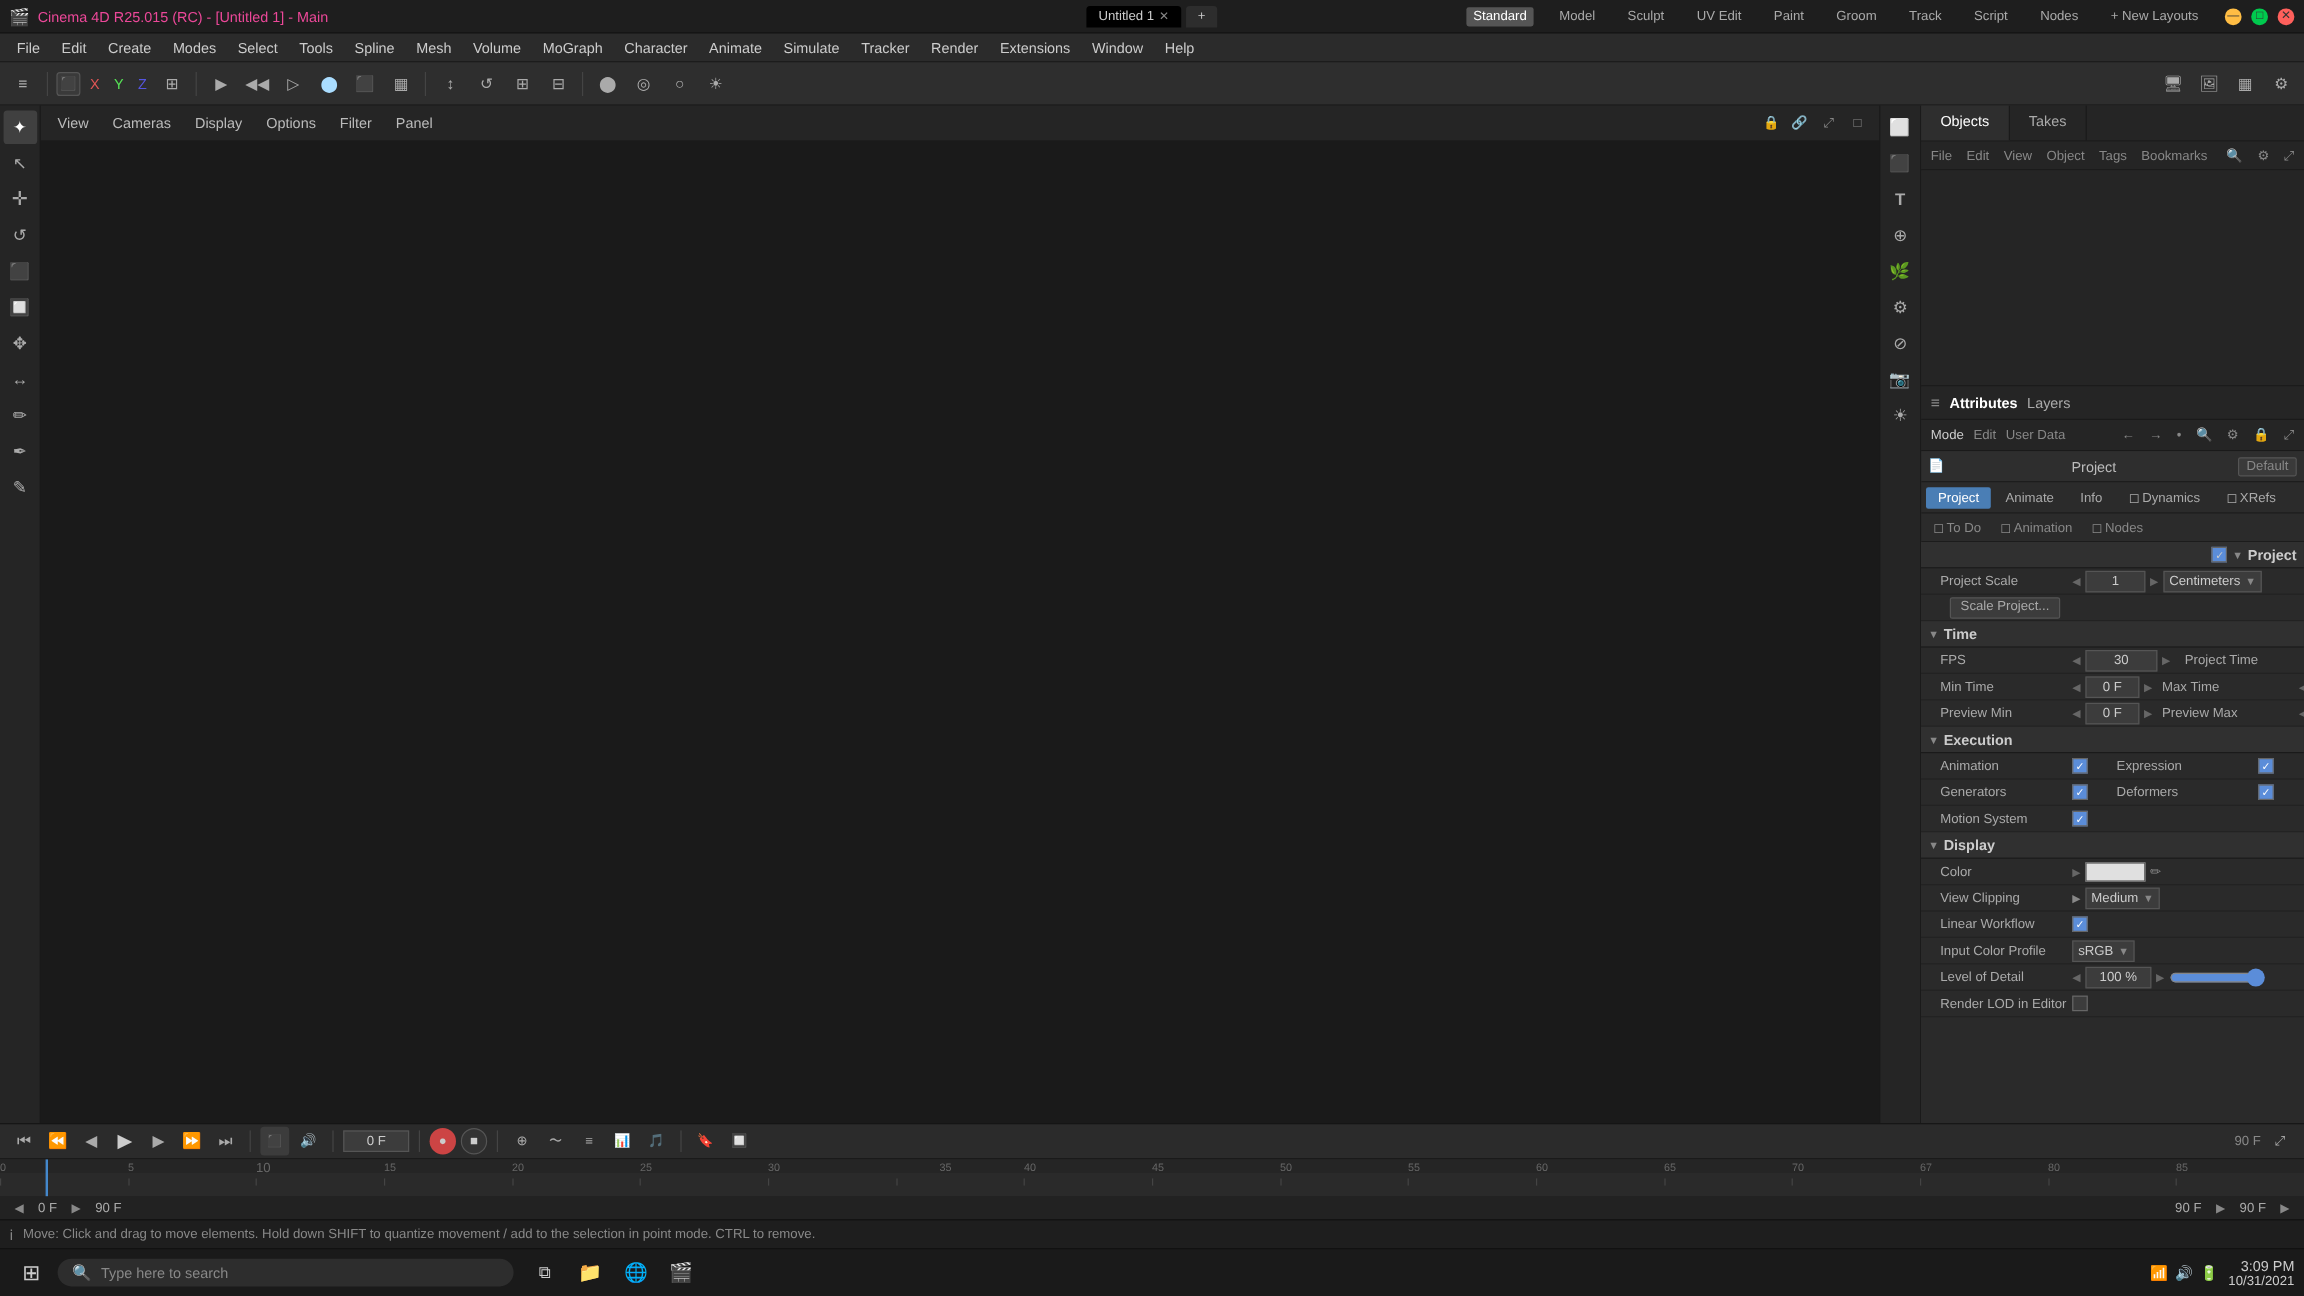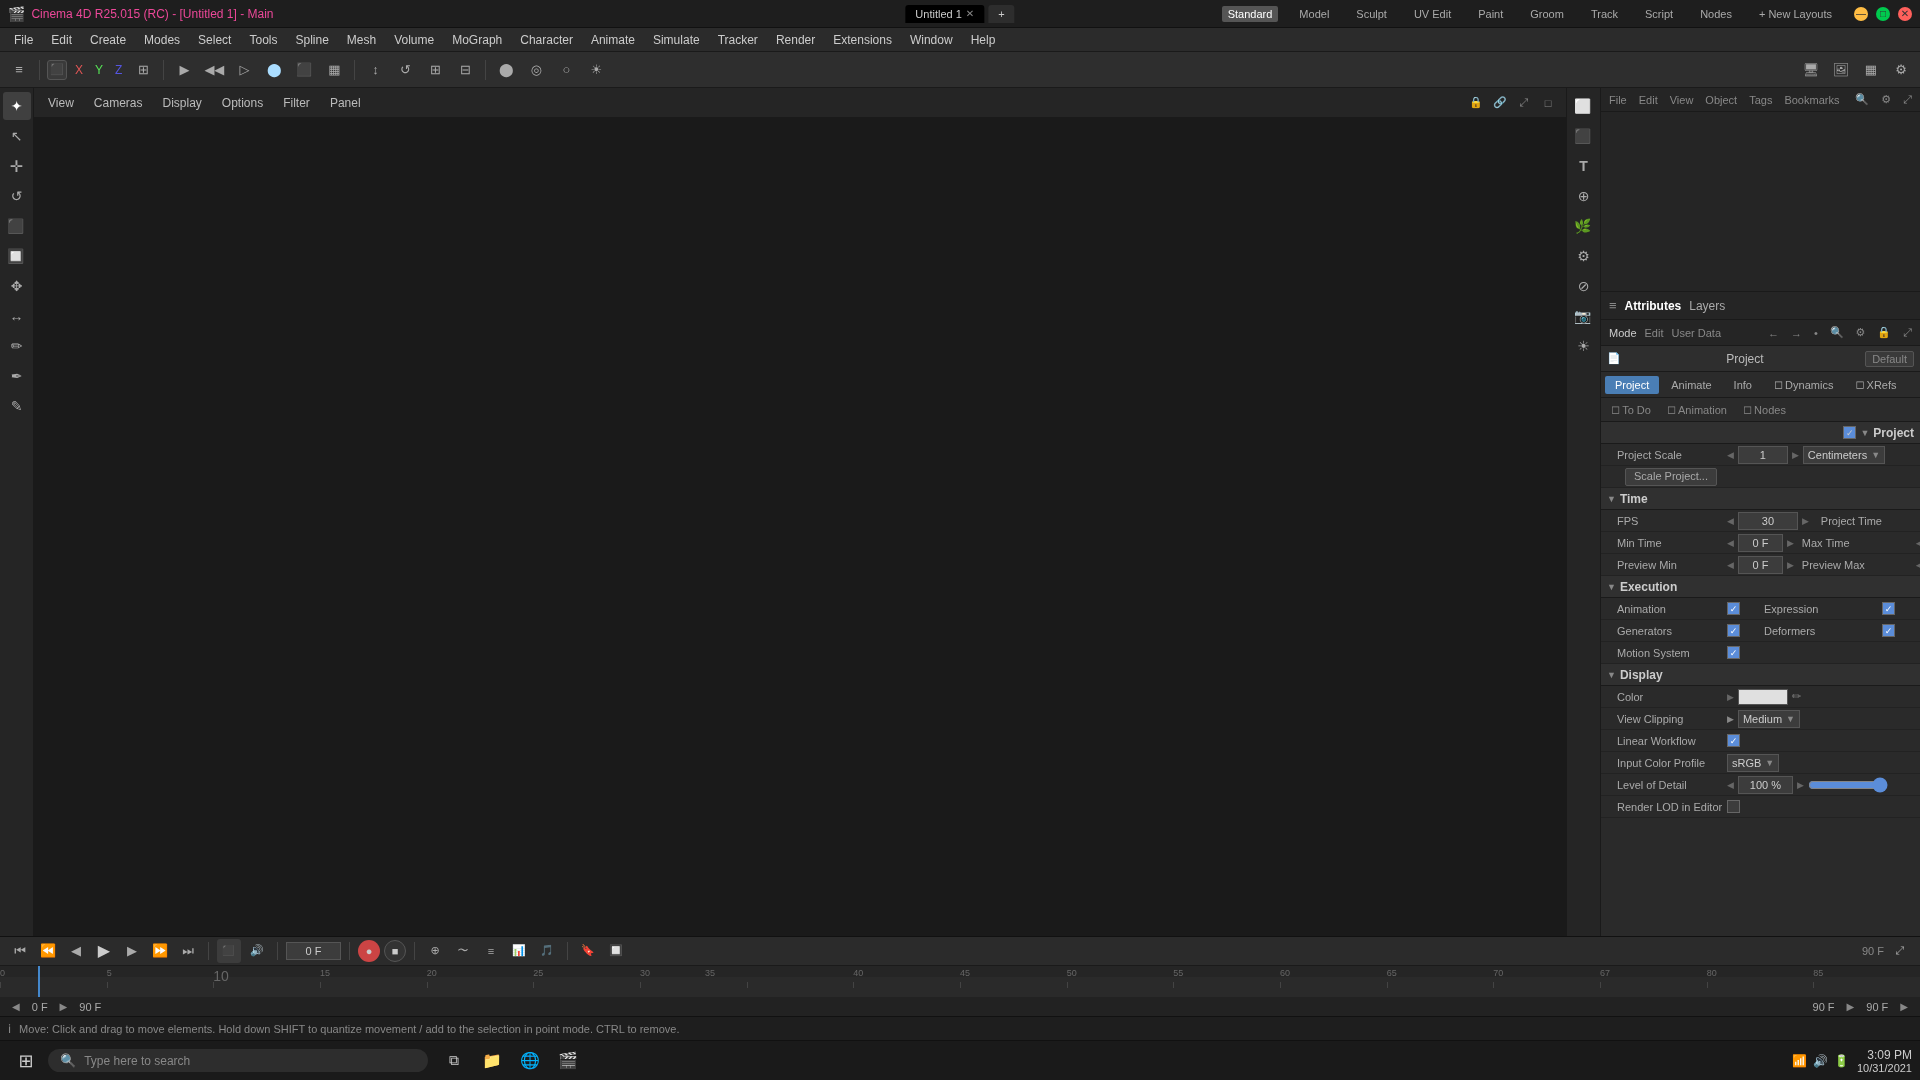--- a/index.html
+++ b/index.html
@@ -784,20 +784,24 @@
     <div class="side-tool">⊕</div>
     <div class="side-tool">🌿</div>
     <div class="side-tool">⚙</div>
     <div class="side-tool">⊘</div>
     <div class="side-tool">📷</div>
     <div class="side-tool">☀</div>
   </div>
 
   <div id="right-panel-container">
 
+    <div id="obj-takes-tabs">
+      <div class="obj-tab active">Objects</div>
+      <div class="obj-tab">Takes</div>
+    </div>
 
     <div id="objects-toolbar">
       <span class="obj-toolbar-btn">File</span>
       <span class="obj-toolbar-btn">Edit</span>
       <span class="obj-toolbar-btn">View</span>
       <span class="obj-toolbar-btn">Object</span>
       <span class="obj-toolbar-btn">Tags</span>
       <span class="obj-toolbar-btn">Bookmarks</span>
       <span style="margin-left:auto; display:flex; gap:4px; align-items:center;">
         <span class="obj-toolbar-btn search-icon-sm">🔍</span>
@@ -1068,31 +1072,31 @@
 
     <div style="position:absolute; left:0; right:0; bottom:0; height:20px; background:#1e1e1e;">
       <div style="position:absolute; left:0; width:100%; height:100%; background:#2a2a2a;"></div>
     </div>
 
     <div id="ruler-labels-container" style="position:absolute; top:2px; left:0; right:0; height:18px;">
     <div style="position: absolute; left: 0px; top: 0px; font-size: 9px; color: rgb(102, 102, 102); white-space: nowrap;">0</div>
         <div style="position: absolute; left: 0px; top: 14px; width: 1px; height: 6px; background: rgb(68, 68, 68);"></div>
         <div style="position: absolute; left: 106.667px; top: 0px; font-size: 9px; color: rgb(102, 102, 102); white-space: nowrap;">5</div>
         <div style="position: absolute; left: 106.667px; top: 14px; width: 1px; height: 6px; background: rgb(68, 68, 68);"></div>
-        <div style="position: absolute; left: 213.333px; top: 0px; font-size: 14px; color: rgb(102, 102, 102); white-space: nowrap;">10</div>
+        <div style="position: absolute; left: 213.333px; top: 0px; font-size: 11px; color: rgb(102, 102, 102); white-space: nowrap;">10</div>
         <div style="position: absolute; left: 213.333px; top: 14px; width: 1px; height: 6px; background: rgb(68, 68, 68);"></div>
         <div style="position: absolute; left: 320px; top: 0px; font-size: 9px; color: rgb(102, 102, 102); white-space: nowrap;">15</div>
         <div style="position: absolute; left: 320px; top: 14px; width: 1px; height: 6px; background: rgb(68, 68, 68);"></div>
         <div style="position: absolute; left: 426.667px; top: 0px; font-size: 9px; color: rgb(102, 102, 102); white-space: nowrap;">20</div>
         <div style="position: absolute; left: 426.667px; top: 14px; width: 1px; height: 6px; background: rgb(68, 68, 68);"></div>
         <div style="position: absolute; left: 533.333px; top: 0px; font-size: 9px; color: rgb(102, 102, 102); white-space: nowrap;">25</div>
         <div style="position: absolute; left: 533.333px; top: 14px; width: 1px; height: 6px; background: rgb(68, 68, 68);"></div>
         <div style="position: absolute; left: 640px; top: 0px; font-size: 9px; color: rgb(102, 102, 102); white-space: nowrap;">30</div>
         <div style="position: absolute; left: 640px; top: 14px; width: 1px; height: 6px; background: rgb(68, 68, 68);"></div>
-        <div style="position: absolute; left: 705px; top: 0px; font-size: 9px; color: rgb(102, 102, 102); white-space: nowrap;">35</div>
+        <div style="position: absolute; left: 783px; top: 0px; font-size: 9px; color: rgb(102, 102, 102); white-space: nowrap;">35</div>
         <div style="position: absolute; left: 746.667px; top: 14px; width: 1px; height: 6px; background: rgb(68, 68, 68);"></div>
         <div style="position: absolute; left: 853.333px; top: 0px; font-size: 9px; color: rgb(102, 102, 102); white-space: nowrap;">40</div>
         <div style="position: absolute; left: 853.333px; top: 14px; width: 1px; height: 6px; background: rgb(68, 68, 68);"></div>
         <div style="position: absolute; left: 960px; top: 0px; font-size: 9px; color: rgb(102, 102, 102); white-space: nowrap;">45</div>
         <div style="position: absolute; left: 960px; top: 14px; width: 1px; height: 6px; background: rgb(68, 68, 68);"></div>
         <div style="position: absolute; left: 1066.67px; top: 0px; font-size: 9px; color: rgb(102, 102, 102); white-space: nowrap;">50</div>
         <div style="position: absolute; left: 1066.67px; top: 14px; width: 1px; height: 6px; background: rgb(68, 68, 68);"></div>
         <div style="position: absolute; left: 1173.33px; top: 0px; font-size: 9px; color: rgb(102, 102, 102); white-space: nowrap;">55</div>
         <div style="position: absolute; left: 1173.33px; top: 14px; width: 1px; height: 6px; background: rgb(68, 68, 68);"></div>
         <div style="position: absolute; left: 1280px; top: 0px; font-size: 9px; color: rgb(102, 102, 102); white-space: nowrap;">60</div>

